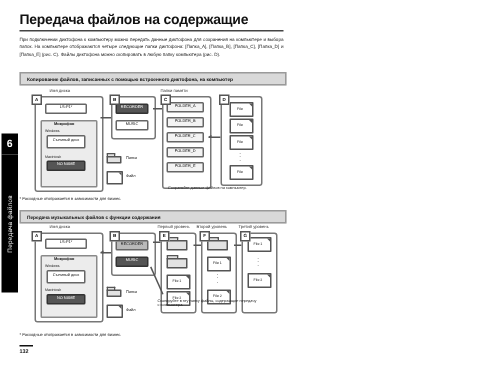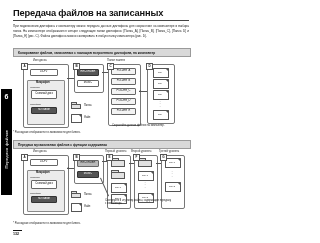--- a/index.html
+++ b/index.html
@@ -133,21 +133,21 @@
 </head>
 <body>
 
 <div class="page">
 
   <div class="side-tab">6</div>
   <div class="side-text">
     <span>Передача файлов</span>
   </div>
 
-  <div class="title">Передача файлов на записанных</div>
+  <div class="title">Передача файлов на содержащие</div>
   <div class="title-rule"></div>
   <div class="intro">При подключении диктофона к компьютеру можно передать данные диктофона для сохранения на компьютере и выбора папок. На компьютере отображаются четыре следующие папки диктофона: [Папка_A], [Папка_B], [Папка_C], [Папка_D] и [Папка_E] (рис. C). Файлы диктофона можно скопировать в любую папку компьютера (рис. D).</div>
 
   <div class="sec-bar sec1">
     <span>Копирование файлов, записанных с помощью встроенного диктофона, на компьютер</span>
   </div>
 
   <div class="diagram dg1">
 
     <div class="col-cap" style="left:20px;top:0px;">Имя диска</div>

